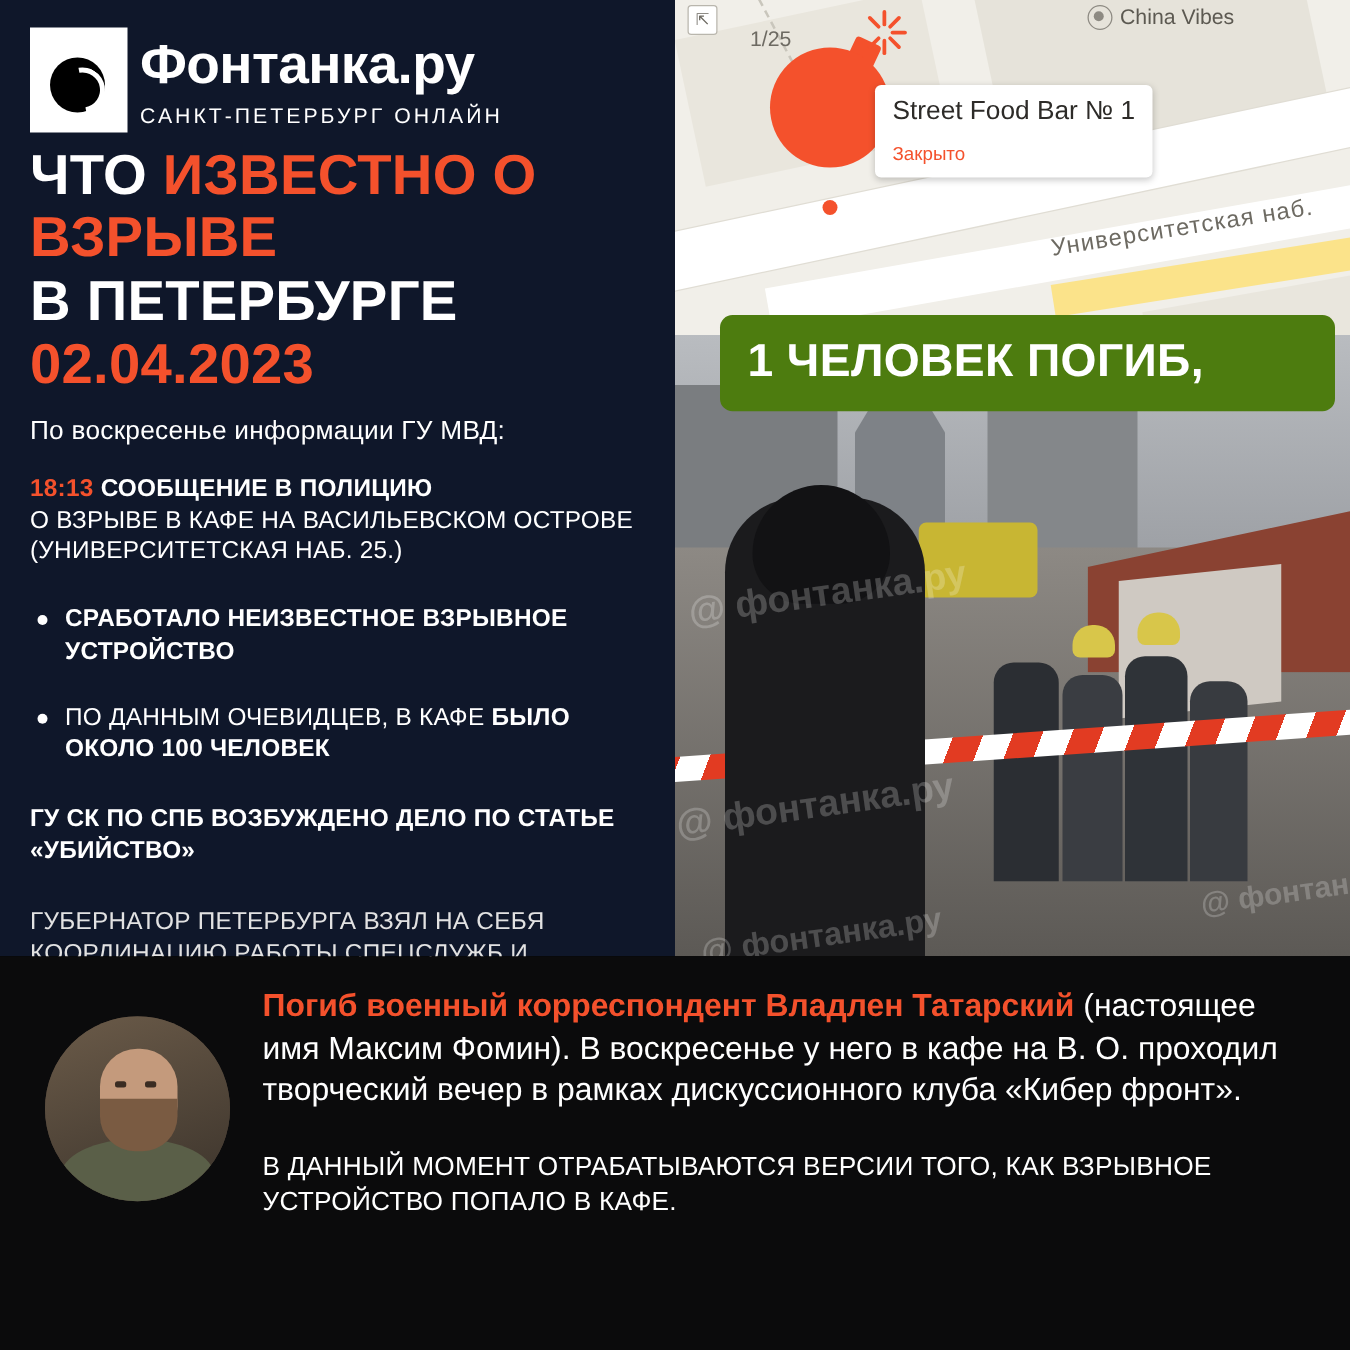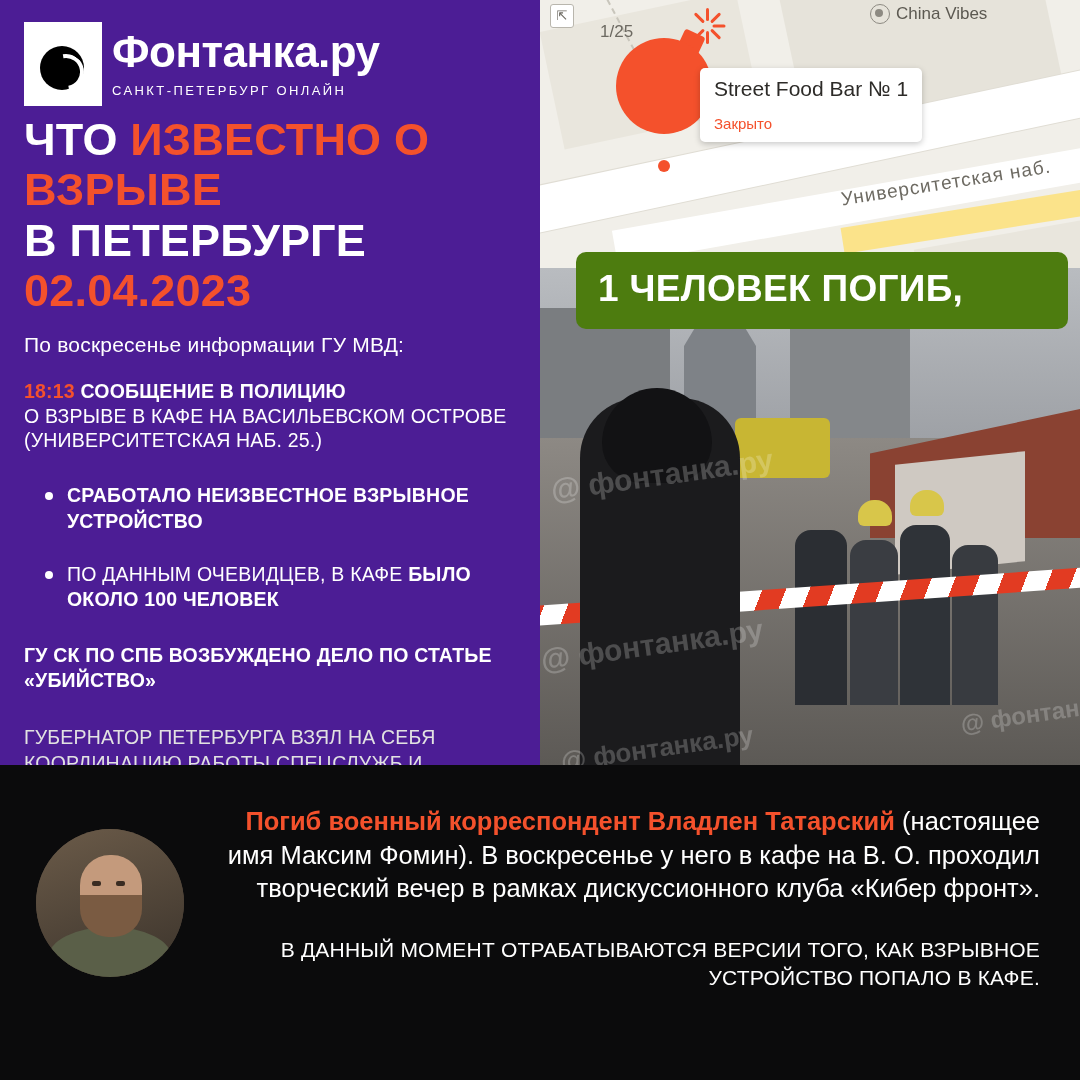--- a/index.html
+++ b/index.html
@@ -15,21 +15,21 @@
     font-family: "Liberation Sans", sans-serif;
     background: #000;
   }
 
   
   #left-panel {
     position: absolute;
     left: 0; top: 0;
     width: 540px;
     height: 765px;
-    background: #4c1d95;
+    background: #0f172a;
     box-sizing: border-box;
     padding: 22px 24px 16px 24px;
   }
 
   
   .logo-row {
     display: flex;
     align-items: flex-start;
     height: 92px;
   }
@@ -63,21 +63,21 @@
   }
   .logo-title {
     font-size: 44px;
     font-weight: bold;
     color: #ffffff;
     letter-spacing: -0.5px;
     line-height: 1;
     white-space: nowrap;
   }
   .logo-sub {
-    font-size: 13px;
+    font-size: 17px;
     color: #ffffff;
     letter-spacing: 2.4px;
     margin-top: 9px;
     white-space: nowrap;
   }
 
   
   .headline {
     margin-top: 1px;
     font-size: 45px;
@@ -112,21 +112,21 @@
     font-weight: bold;
     color: #ffffff;
   }
   .time-body {
     font-weight: 400;
   }
 
   
   ul.bullets {
     list-style: none;
-    margin: 15px;
+    margin: 0;
     padding: 0;
   }
   li.bullet {
     position: relative;
     padding-left: 28px;
     color: #ffffff;
     font-size: 19.5px;
     line-height: 1.3;
     letter-spacing: 0.2px;
   }
@@ -438,24 +438,23 @@
     letter-spacing: 0.3px;
   }
 
   
   #bottom-panel {
     position: absolute;
     left: 0; top: 765px;
     width: 1080px; height: 315px;
     background: #0b0b0c;
     box-sizing: border-box;
-    padding: 28px 40px 0 36px;
+    padding: 12px 40px 0 36px;
     display: flex;
     gap: 26px;
-    text-align: right;
   }
   .avatar {
     flex: 0 0 auto;
     width: 148px; height: 148px;
     border-radius: 50%;
     margin-top: 36px;
     overflow: hidden;
     position: relative;
     background: #4d4136;
   }

